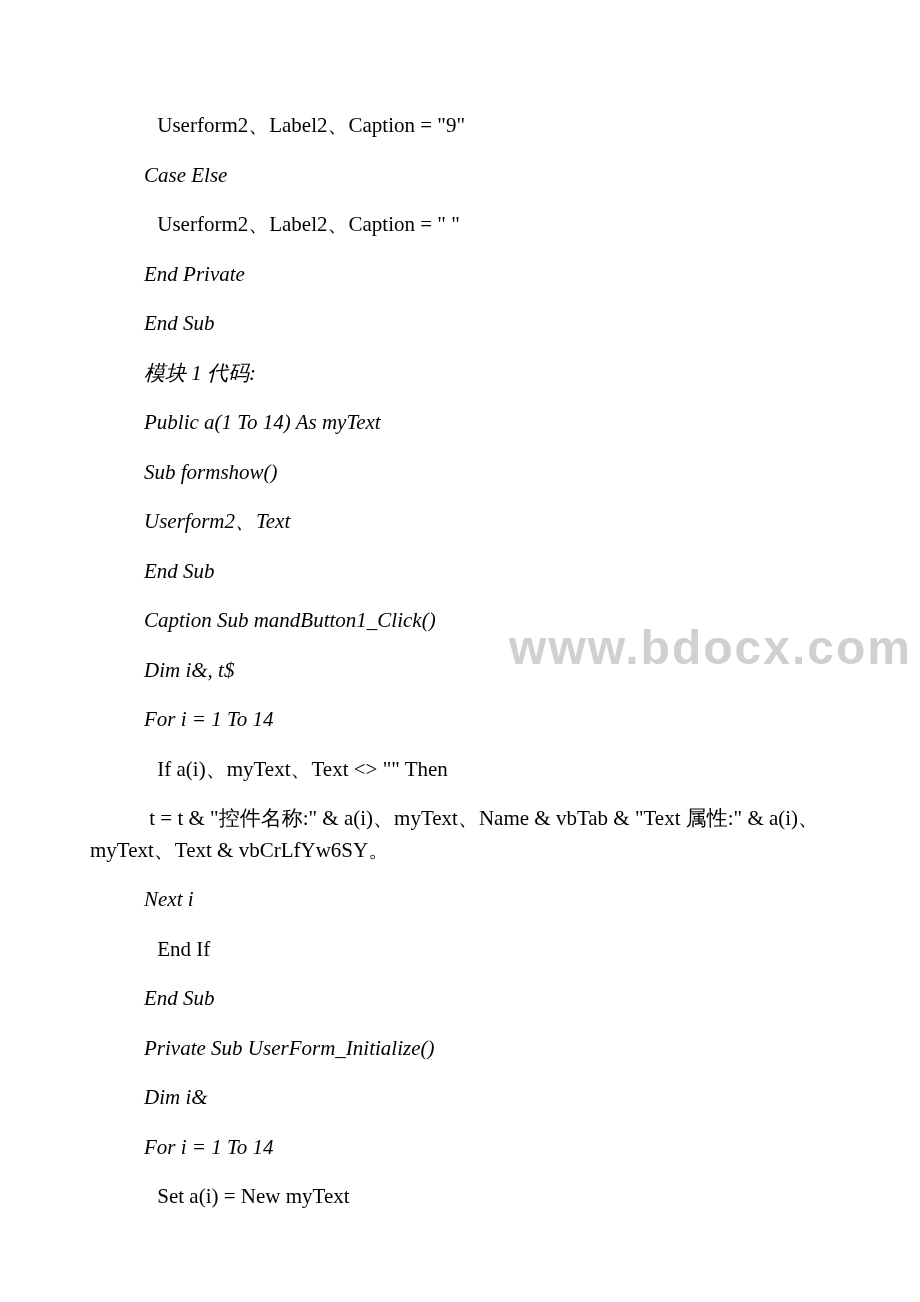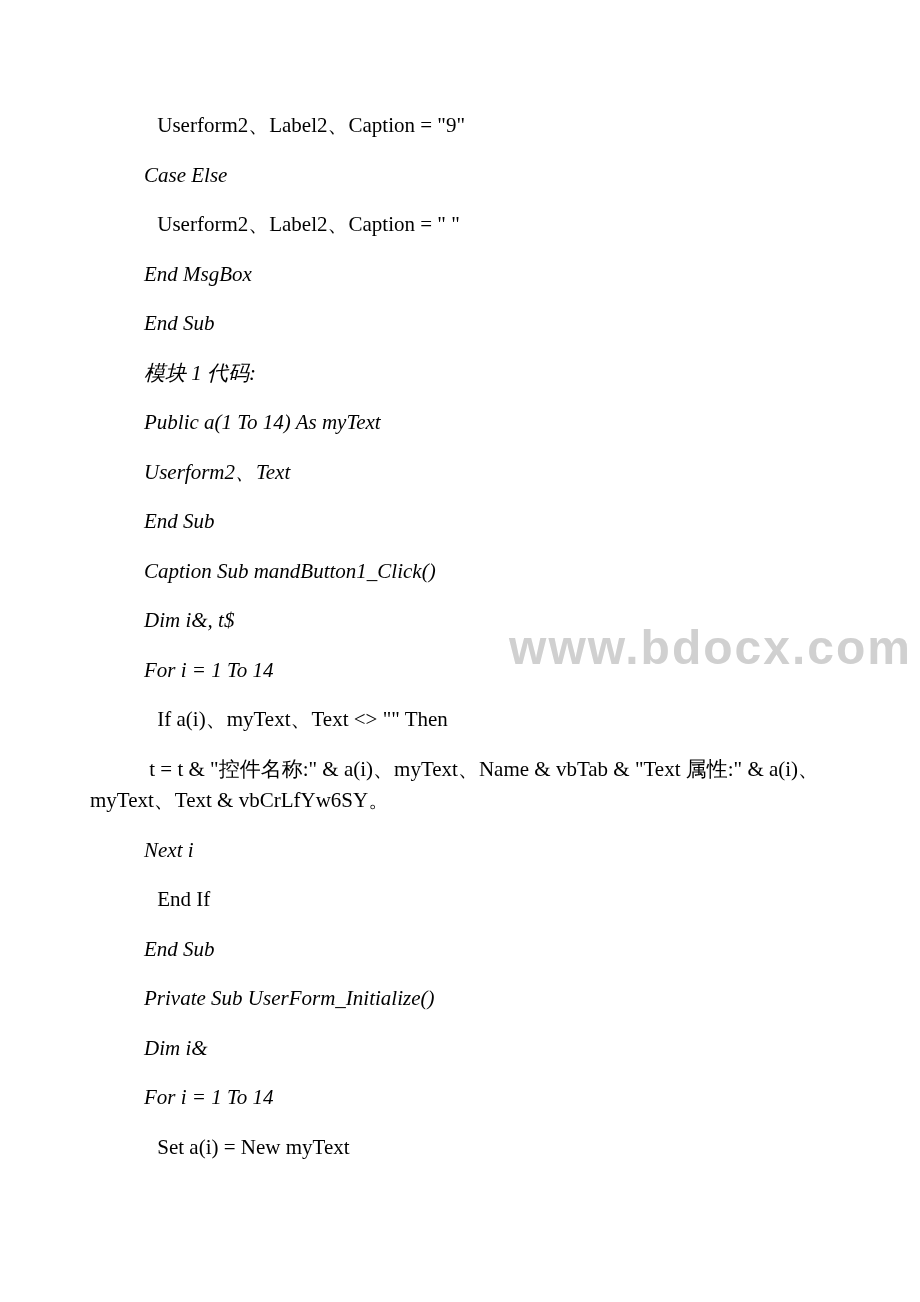--- a/index.html
+++ b/index.html
@@ -56,24 +56,25 @@
 </style>
 </head>
 <body>
 
 <div class="watermark">www.bdocx.com</div>
 
 <div class="page content">
   <div class="code-line indent2"> Userform2、Label2、Caption = "9"</div>
   <div class="code-line indent1">Case Else</div>
   <div class="code-line indent2"> Userform2、Label2、Caption = " "</div>
-  <div class="code-line indent1">End MsgBox</div>
+  <div class="code-line indent1">End Private</div>
   <div class="code-line indent1">End Sub</div>
   <div class="code-line indent1">模块 1 代码:</div>
   <div class="code-line indent1">Public a(1 To 14) As myText</div>
+  <div class="code-line indent1">Sub formshow()</div>
   <div class="code-line indent1">Userform2、Text</div>
   <div class="code-line indent1">End Sub</div>
   <div class="code-line indent1">Caption Sub mandButton1_Click()</div>
   <div class="code-line indent1">Dim i&amp;, t$</div>
   <div class="code-line indent1">For i = 1 To 14</div>
   <div class="code-line indent2"> If a(i)、myText、Text &lt;&gt; "" Then</div>
   <div class="code-line no-indent" style="text-indent:54px;"> t = t &amp; "控件名称:" &amp; a(i)、myText、Name &amp; vbTab &amp; "Text 属性:" &amp; a(i)、myText、Text &amp; vbCrLfYw6SY。</div>
   <div class="code-line indent1">Next i</div>
   <div class="code-line indent2"> End If</div>
   <div class="code-line indent1">End Sub</div>

